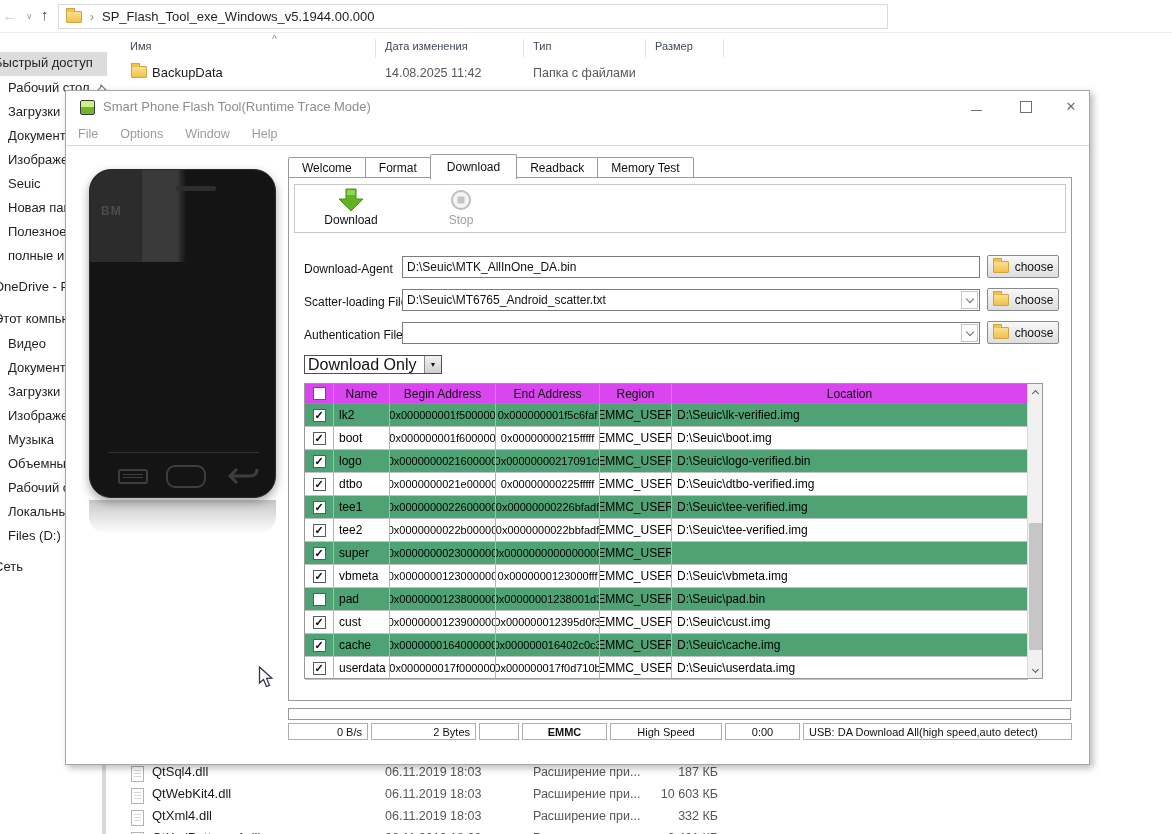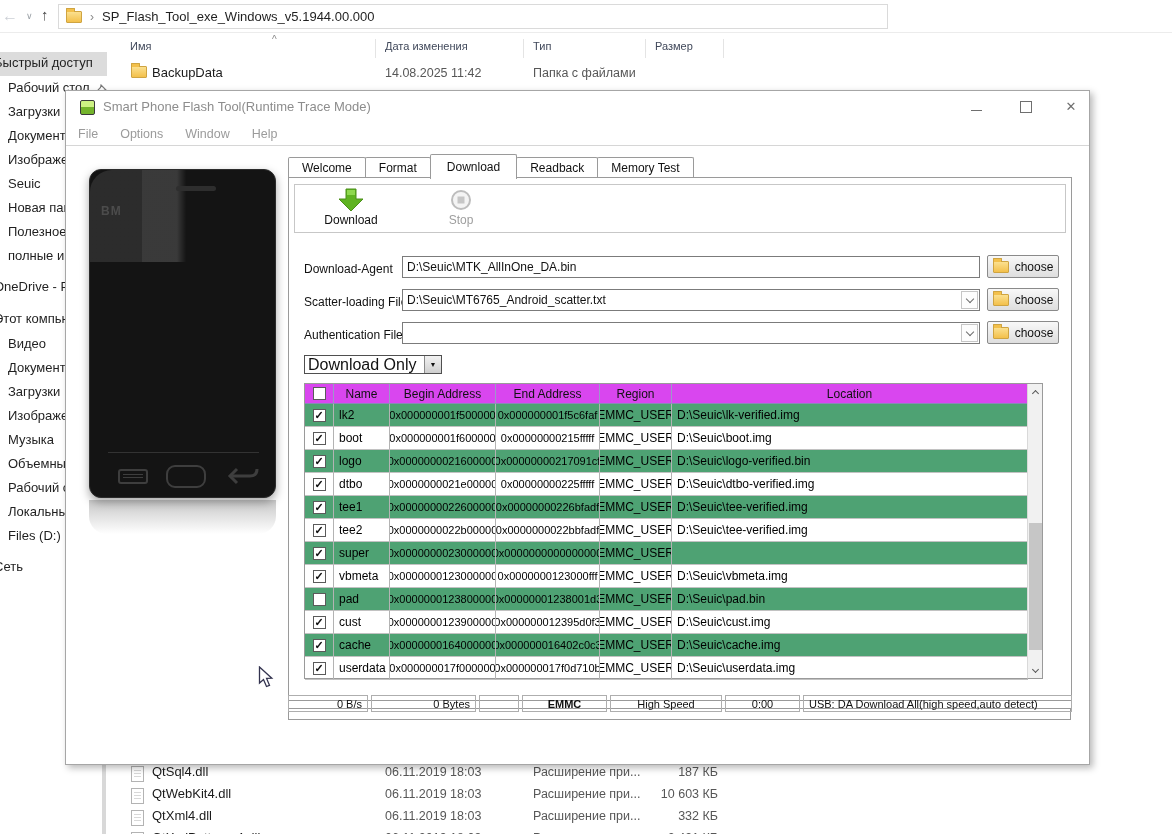--- a/index.html
+++ b/index.html
@@ -60,21 +60,21 @@
   .wc { position:absolute; top:6px; width:30px; height:20px; text-align:center; color:#6f6f6f; }
   .wc-min { left:895px; } .wc-min::after{ content:''; display:inline-block; width:11px; height:1px; background:#6f6f6f; margin-top:10px;}
   .wc-max { left:945px; } .wc-max::after{ content:''; display:inline-block; width:10px; height:10px; border:1px solid #6f6f6f; margin-top:4px;}
   .wc-close { left:990px; font-size:13px; line-height:20px; }
 
   .fw-menu { position:absolute; left:0; top:32px; width:100%; height:23px; border-bottom:1px solid #d6d6d6; padding-left:12px; }
   .menu-item { display:inline-block; margin-right:22px; font-size:12.5px; color:#9b9b9b; line-height:22px; }
 
   
   .phone { position:absolute; left:23px; top:78px; width:187px; height:329px; background:#141414;
-           border:1px solid #2c2c2c; border-radius:12px; box-shadow:0 4px 10px rgba(0,0,0,.35); }
+           border:1px solid #2c2c2c; border-radius:22px; box-shadow:0 4px 10px rgba(0,0,0,.35); }
   .phone-gloss { position:absolute; left:0; top:0; width:100%; height:92px; border-radius:22px 22px 0 0;
            background:linear-gradient(to right, rgba(255,255,255,.10) 0 28%, rgba(255,255,255,.16) 28% 47%, rgba(255,255,255,0) 52%); }
   .phone-brand { position:absolute; left:11px; top:34px; font-size:12px; font-weight:bold; color:#4c4c4c; letter-spacing:1px; }
   .phone-speaker { position:absolute; left:86px; top:16px; width:40px; height:5px; background:#2e2e2e; border-radius:3px; }
   .phone-chip { position:absolute; left:0; top:158px; width:100%; text-align:center; font-size:38px; font-weight:bold; color:#f0920e; letter-spacing:1px; }
   .phone-line { position:absolute; left:18px; top:282px; width:151px; height:1px; background:#333; }
   .phone-keys { position:absolute; left:0; top:293px; width:100%; height:30px; }
   .pk-menu { position:absolute; left:28px; top:6px; width:30px; height:15px; border:2px solid #3e3e3e; border-radius:3px; }
   .pk-menu::before { content:''; position:absolute; left:3px; top:3px; right:3px; height:1px; background:#3e3e3e; box-shadow:0 3px 0 #3e3e3e; }
   .pk-home { position:absolute; left:76px; top:2px; width:40px; height:23px; border:2px solid #3e3e3e; border-radius:9px; }
@@ -125,21 +125,21 @@
   .cb { width:13px; height:13px; background:#fff; border:1px solid #5a5a5a; font-size:11px; font-weight:bold;
         line-height:11px; text-align:center; color:#111; }
   .vsb { position:absolute; right:0; top:0; width:15px; height:294px; background:#f1f1f1; border-left:1px solid #d9d9d9; }
   .vsb-up, .vsb-down { position:absolute; left:0; width:15px; height:16px; display:flex; align-items:center; justify-content:center; }
   .vsb-up { top:0; } .vsb-down { bottom:0; }
   .chev-up-s { width:5px; height:5px; border-left:1px solid #585858; border-top:1px solid #585858; transform:rotate(45deg); margin-top:2px;}
   .chev-dn-s { width:5px; height:5px; border-right:1px solid #585858; border-bottom:1px solid #585858; transform:rotate(45deg); margin-bottom:2px;}
   .vsb-thumb { position:absolute; left:1px; top:139px; width:13px; height:127px; background:#c6c6c6; }
 
   .progress { position:absolute; left:222px; top:617px; width:783px; height:12px; border:1px solid #9a9a9a; background:#fff; }
-  .statusbar { position:absolute; left:222px; top:604px; width:784px; height:17px; display:flex; font-size:11px; color:#111; }
+  .statusbar { position:absolute; left:222px; top:632px; width:784px; height:17px; display:flex; font-size:11px; color:#111; }
   .seg { border:1px solid #aeaeae; margin-right:3px; padding:0 5px; display:flex; align-items:center; height:17px; }
   .seg-speed { width:80px; justify-content:flex-end; }
   .seg-bytes { width:105px; justify-content:flex-end; }
   .seg-blank { width:40px; }
   .seg-storage { width:85px; justify-content:center; font-weight:bold; }
   .seg-link { width:112px; justify-content:center; }
   .seg-time { width:75px; justify-content:center; }
   .seg-usb { flex:1; margin-right:0; }
 
   .cursor { position:absolute; left:258px; top:666px; z-index:9; }
@@ -472,21 +472,21 @@
               <span class="chev-dn-s"></span>
             </div>
         </div>
       </div>
     </div>
 
     <div class="progress"></div>
 
     <div class="statusbar">
       <div class="seg seg-speed">0 B/s</div>
-      <div class="seg seg-bytes">0 Bytes</div>
+      <div class="seg seg-bytes">2 Bytes</div>
       <div class="seg seg-blank"></div>
       <div class="seg seg-storage">EMMC</div>
       <div class="seg seg-link">High Speed</div>
       <div class="seg seg-time">0:00</div>
       <div class="seg seg-usb">USB: DA Download All(high speed,auto detect)</div>
     </div>
   </div>
 
   <div class="cursor">
     <svg width="17" height="23" viewBox="0 0 17 23">

